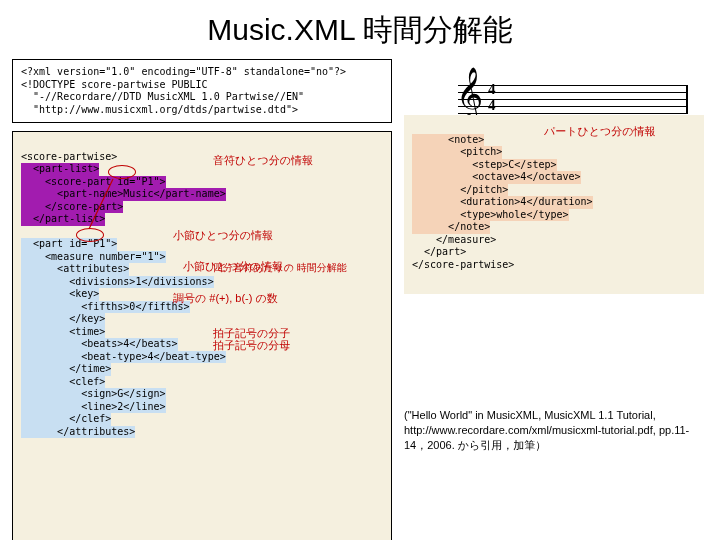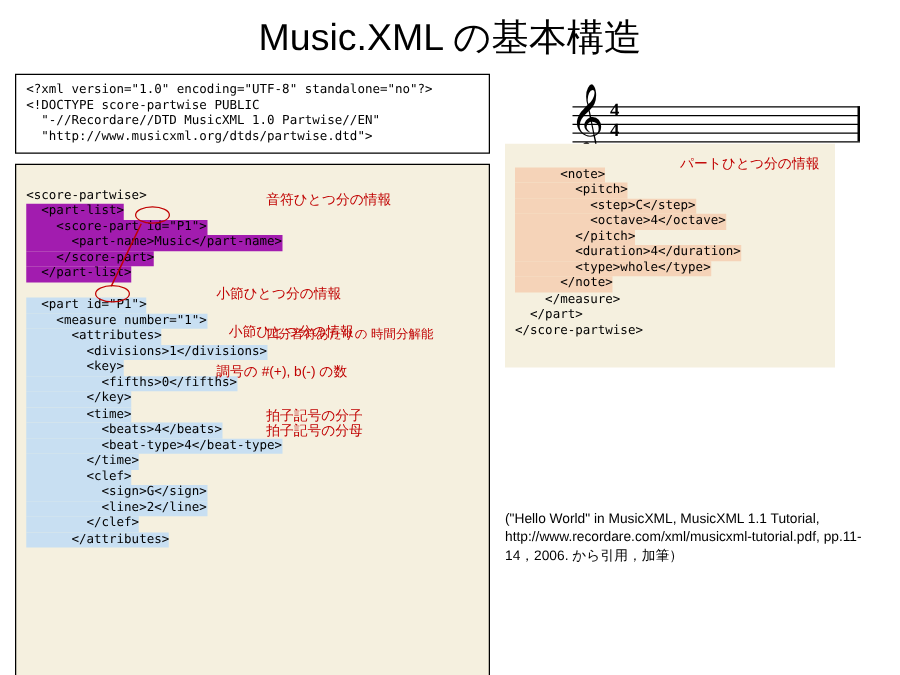--- a/index.html
+++ b/index.html
@@ -34,21 +34,21 @@
   .box1 { width: 380px; margin-bottom: 8px; }
   .box2 {
     width: 380px;
     background: #f5f0df;
     position: relative;
   }
   .box3 {
     position: absolute;
     left: 404px;
     top: 115px;
-    width: 264px;
+    width: 300px;
     border-left: none;
     background: #f5f0df;
     font-family: "MS Gothic", monospace;
     font-size: 10px;
     line-height: 1.25;
     padding: 6px 8px 10px;
     white-space: pre;
   }
   .annot {
     position: absolute;
@@ -86,21 +86,21 @@
     width: 300px;
     font-size: 11px;
     line-height: 1.35;
     color: #000;
     font-family: Arial, sans-serif;
   }
 </style>
 </head>
 <body>
 
-<h1 class="title">Music.XML の基本構造</h1>
+<h1 class="title">Music.XML 時間分解能</h1>
 
 <div class="content">
 
   <div class="staff-img">
     <div class="staff-line" style="top:18px"></div>
     <div class="staff-line" style="top:25px"></div>
     <div class="staff-line" style="top:32px"></div>
     <div class="staff-line" style="top:39px"></div>
     <div class="staff-line" style="top:46px"></div>
     <div style="position:absolute;left:38px;top:4px;font-size:46px;line-height:1;font-family:serif">𝄞</div>

